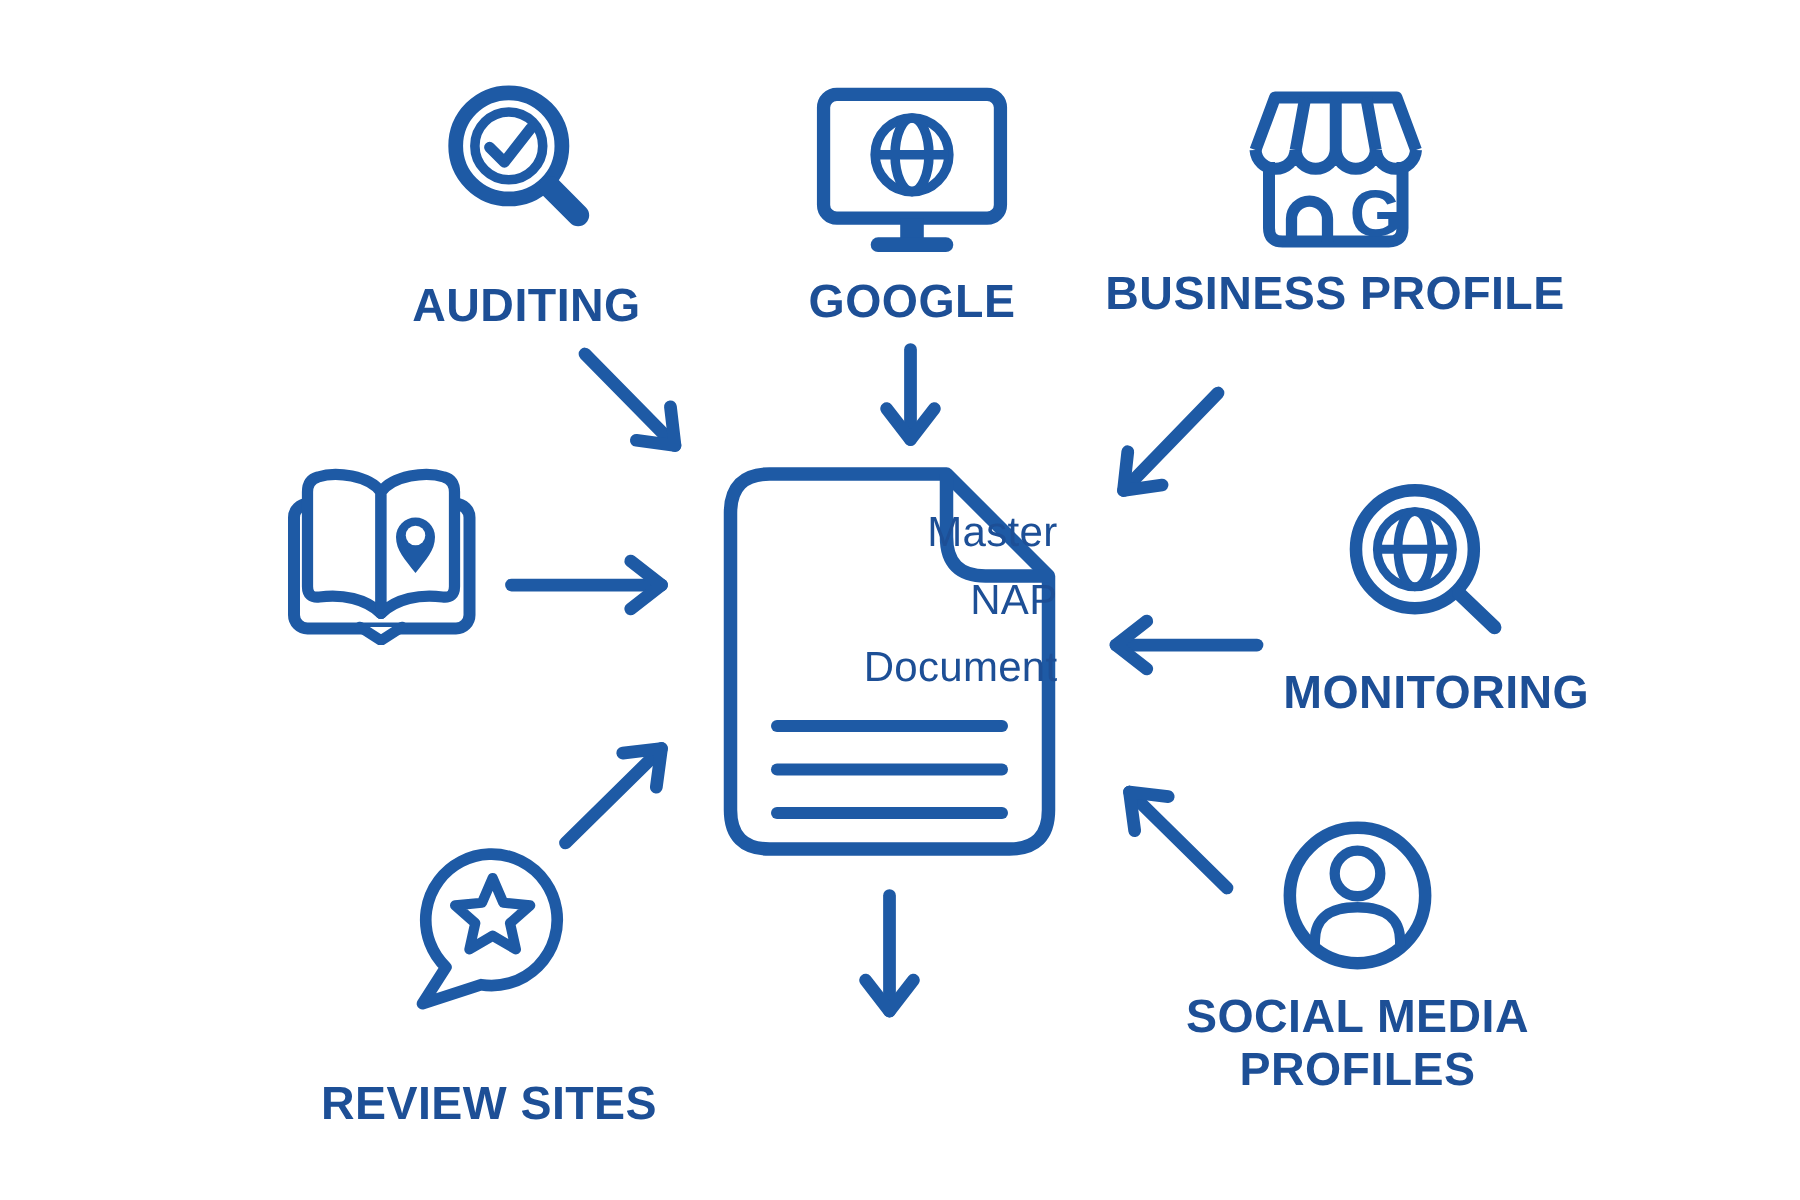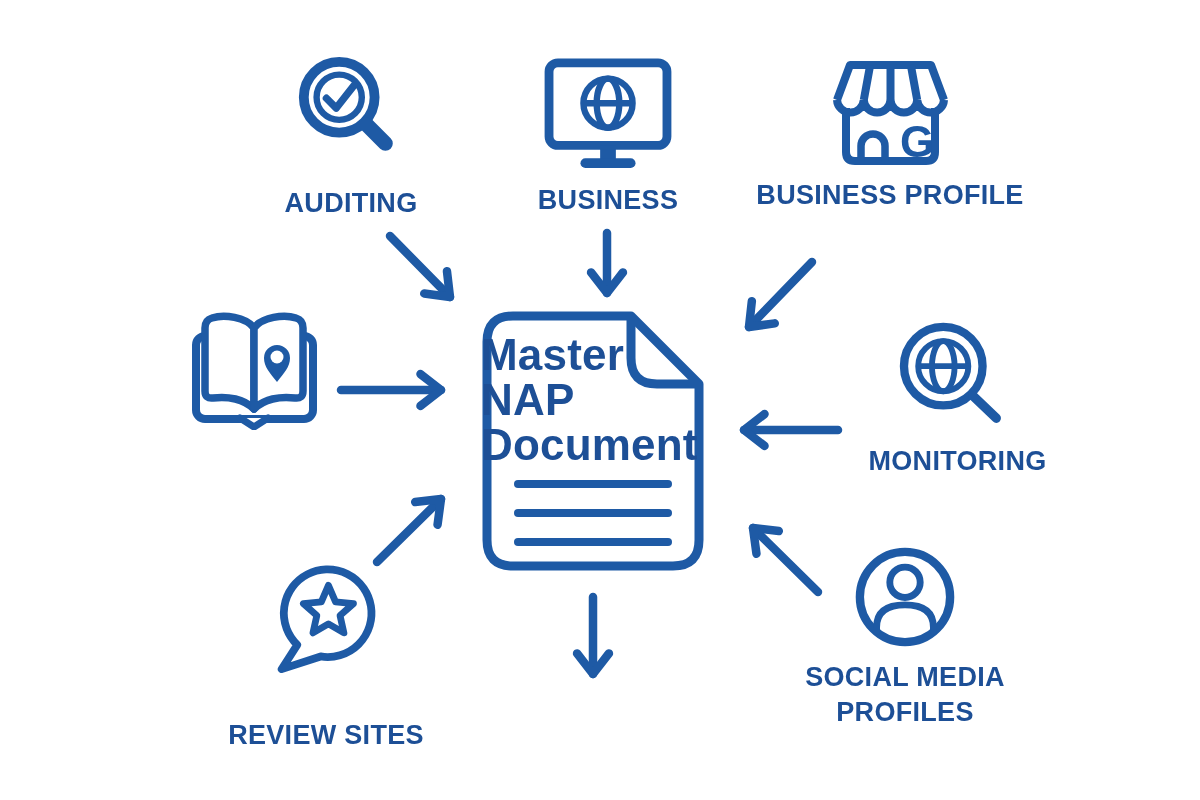--- a/index.html
+++ b/index.html
@@ -9,32 +9,32 @@
   }
   *{margin:0;padding:0;box-sizing:border-box;}
   html,body{width:1200px;height:800px;overflow:hidden;}
   body{background:var(--bg);font-family:"Liberation Sans",sans-serif;}
   .canvas{position:relative;width:1200px;height:800px;background:var(--bg);}
   .node{position:absolute;display:flex;flex-direction:column;align-items:center;}
   .node svg{color:var(--stroke);display:block;}
   .label{
     color:var(--text);
     font-weight:800;
-    font-size:27px;
+    font-size:31px;
     letter-spacing:0.3px;
     line-height:35px;
     text-align:center;
     white-space:nowrap;
   }
   .doc-wrap{position:absolute;left:481px;top:310px;width:224px;height:262px;color:var(--stroke);}
   .doc-text{
     position:absolute;left:0;right:0;top:22px;
-    text-align:left;
+    text-align:right;
     color:var(--text);
-    font-size:44px;line-height:45px;font-weight:700;letter-spacing:0.2px;
+    font-size:28px;line-height:45px;font-weight:400;letter-spacing:0.2px;
   }
   .arrows{position:absolute;left:0;top:0;width:1200px;height:800px;color:var(--stroke);pointer-events:none;}
 </style>
 </head>
 <body>
 
 <div class="canvas">
 
   <svg class="arrows" viewBox="0 0 1200 800">
       <g>
@@ -83,21 +83,21 @@
 
   <div class="node" style="left:503px;top:57px;width:210px;">
     <svg width="140" height="114" viewBox="0 0 140 116">
       <rect x="10" y="6" width="120" height="84" rx="9" fill="none" stroke="currentColor" stroke-width="9"></rect>
       <circle cx="70" cy="47" r="25" fill="none" stroke="currentColor" stroke-width="6.5"></circle>
       <ellipse cx="70" cy="47" rx="11.5" ry="25" fill="none" stroke="currentColor" stroke-width="6.5"></ellipse>
       <line x1="45" y1="47" x2="95" y2="47" stroke="currentColor" stroke-width="6.5"></line>
       <rect x="62" y="90" width="16" height="14" fill="currentColor"></rect>
       <rect x="42" y="103" width="56" height="10" rx="5" fill="currentColor"></rect>
     </svg>
-    <div class="label" style="margin-top:12px;">BUSINESS</div>
+    <div class="label" style="margin-top:12px;">GOOGLE</div>
   </div>
 
   <div class="node" style="left:768px;top:56px;width:244px;">
     <svg width="135" height="122" viewBox="0 0 135 122">
       <path d="M14 44 L27 9 H108 L121 44" fill="none" stroke="currentColor" stroke-width="8" stroke-linejoin="round"></path>
       <path d="M14 44 a13.4 13.4 0 0 0 26.75 0 a13.4 13.4 0 0 0 26.75 0 a13.4 13.4 0 0 0 26.75 0 a13.4 13.4 0 0 0 26.75 0" fill="none" stroke="currentColor" stroke-width="8"></path>
       <path d="M47.2 9 L40.8 44 M67.5 9 V44 M87.8 9 L94.2 44" fill="none" stroke="currentColor" stroke-width="8"></path>
       <path d="M23 52 V96 Q23 105 32 105 H103 Q112 105 112 96 V52" fill="none" stroke="currentColor" stroke-width="8"></path>
       <path d="M38 105 V90 a12 12 0 0 1 24 0 V105" fill="none" stroke="currentColor" stroke-width="7.5" stroke-linejoin="round"></path>
       <text x="94" y="101" text-anchor="middle" font-size="44" font-weight="800" fill="currentColor">G</text>

